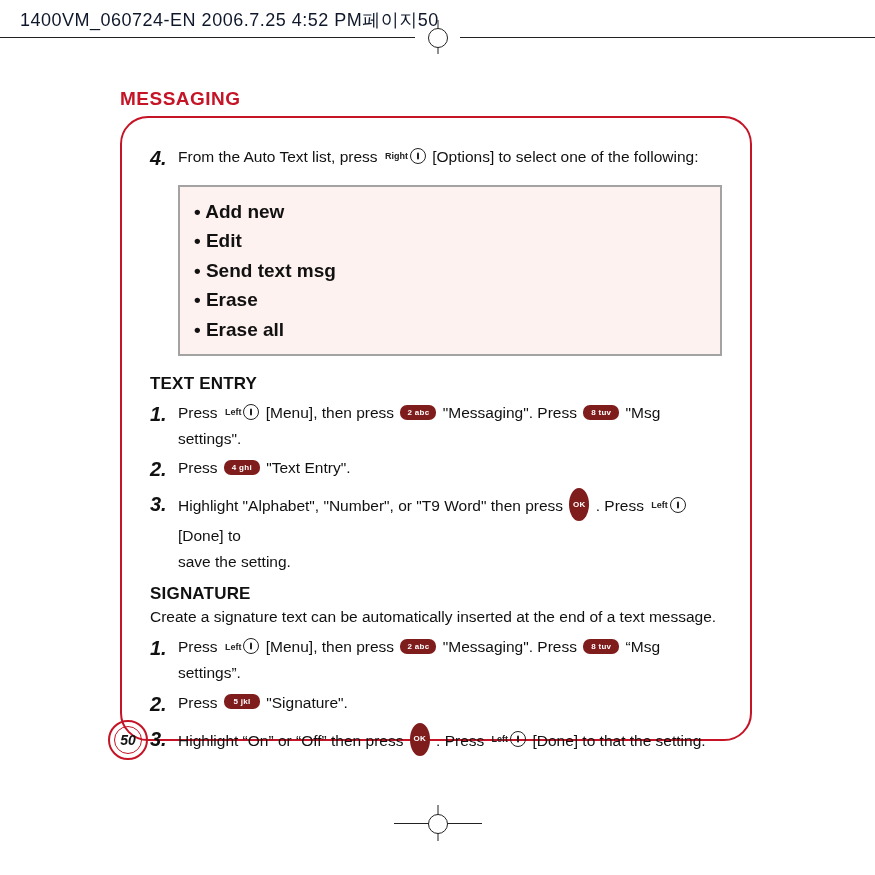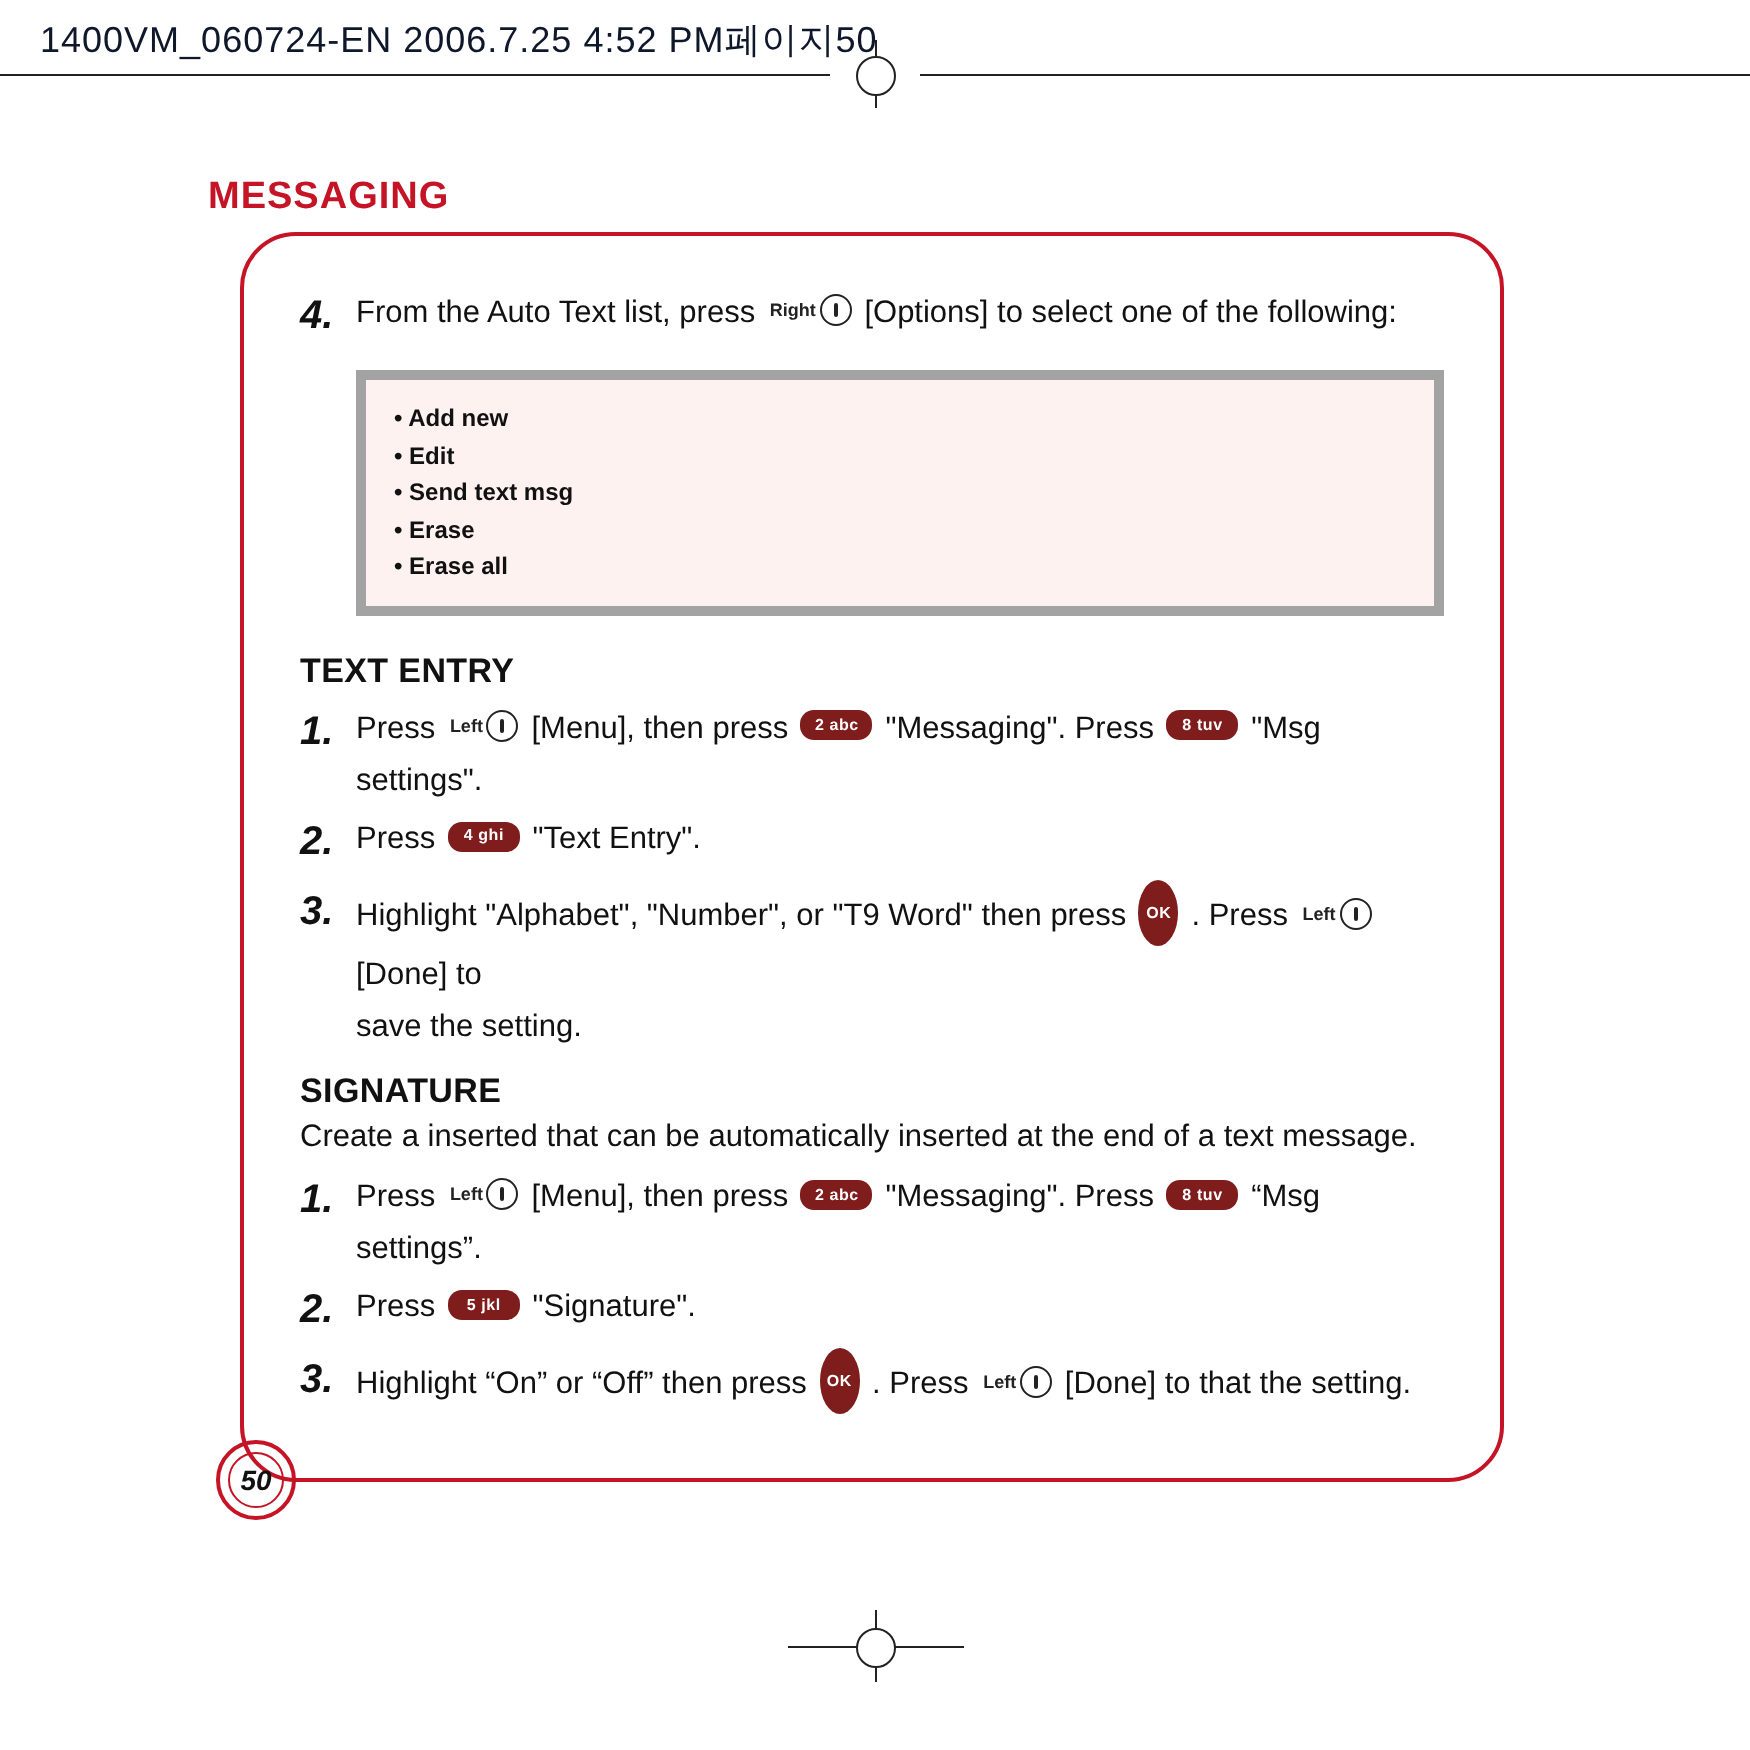--- a/index.html
+++ b/index.html
@@ -62,21 +62,21 @@
     height: 30px;
     pointer-events: none;
   }
   .crop-bottom .h { position: absolute; top: 14px; left: -14px; right: -14px; height: 1px; background: #222; }
   .crop-bottom .circ { position: absolute; left: 50%; top: 5px; transform: translateX(-50%); width: 18px; height: 18px; border: 1px solid #222; border-radius: 50%; background: #fff;}
   .crop-bottom .v { position: absolute; left: 50%; top: -4px; transform: translateX(-50%); width: 1px; height: 36px; background: #222;}
 
   .title {
     position: absolute;
     top: 88px;
-    left: 104px;
+    left: 120px;
     color: #c41425;
     font-weight: bold;
     font-size: 19px;
     letter-spacing: 0.5px;
   }
   .frame {
     position: absolute;
     top: 116px;
     left: 120px;
     width: 632px;
@@ -94,25 +94,25 @@
   }
   .pg-badge .c1 { position:absolute; inset:0; border:2.5px solid #c41425; border-radius:50%; }
   .pg-badge .c2 { position:absolute; inset:6px; border:1px solid #c41425; border-radius:50%; display:flex; align-items:center; justify-content:center; font-style:italic; font-weight:bold; font-size:14px; }
 
   .step { display:flex; font-size:15.5px; line-height:1.65; margin-bottom:2px; }
   .step .num { font-style: italic; font-weight: bold; font-size: 20px; width: 28px; flex: none; }
   .step .body { flex: 1; padding-top:2px; }
   .step .body .cont { padding-left: 0; }
 
   .opts-box {
-    border: 5px solid #a3a3a3;
+    border: 2px solid #a3a3a3;
     background: #fdf2ef;
     margin: 10px 0 18px 28px;
     padding: 10px 14px 10px 14px;
-    font-size: 12px;
+    font-size: 19px;
     line-height: 1.55;
   }
   .opts-box .row { font-weight: bold; }
   .opts-box .row::before { content: "• "; }
 
   .sub { font-weight: bold; font-size: 17px; margin: 10px 0 4px 0; letter-spacing: 0.2px; }
   .desc { font-size: 15.5px; margin-bottom: 6px; }
 
   
   .sk {
@@ -213,21 +213,21 @@
       <span class="sk">
           <span class="lbl">Left</span>
           <span class="ring"></span>
         </span>
       <span> [Done] to</span>
       <div class="cont">save the setting.</div>
     </div>
   </div>
 
   <div class="sub">SIGNATURE</div>
-  <div class="desc">Create a inserted that can be automatically inserted at the end of a text message.</div>
+  <div class="desc">Create a signature text can be automatically inserted at the end of a text message.</div>
 
   <div class="step">
     <div class="num">1.</div>
     <div class="body">
       <span>Press </span>
       <span class="sk">
           <span class="lbl">Left</span>
           <span class="ring"></span>
         </span>
       <span> [Menu], then press </span>

